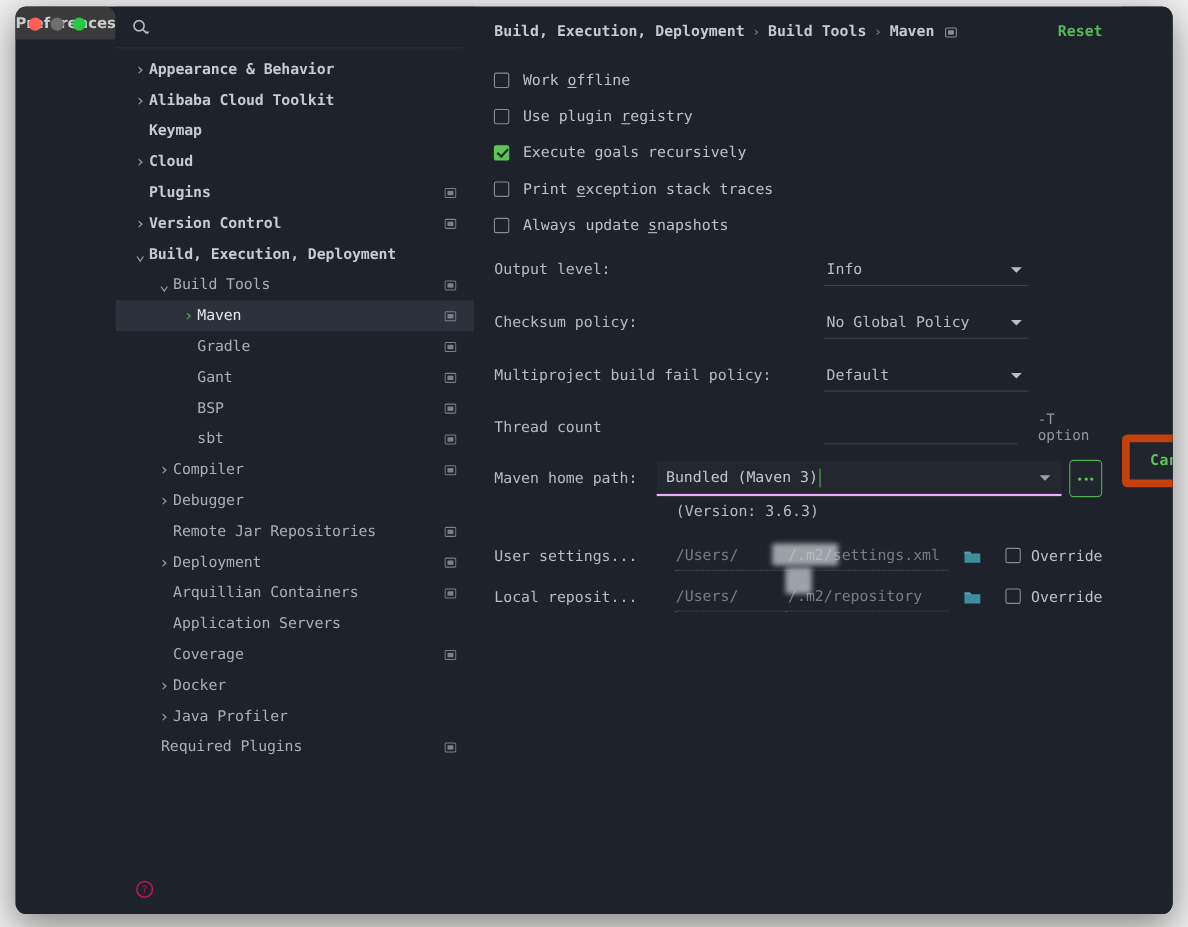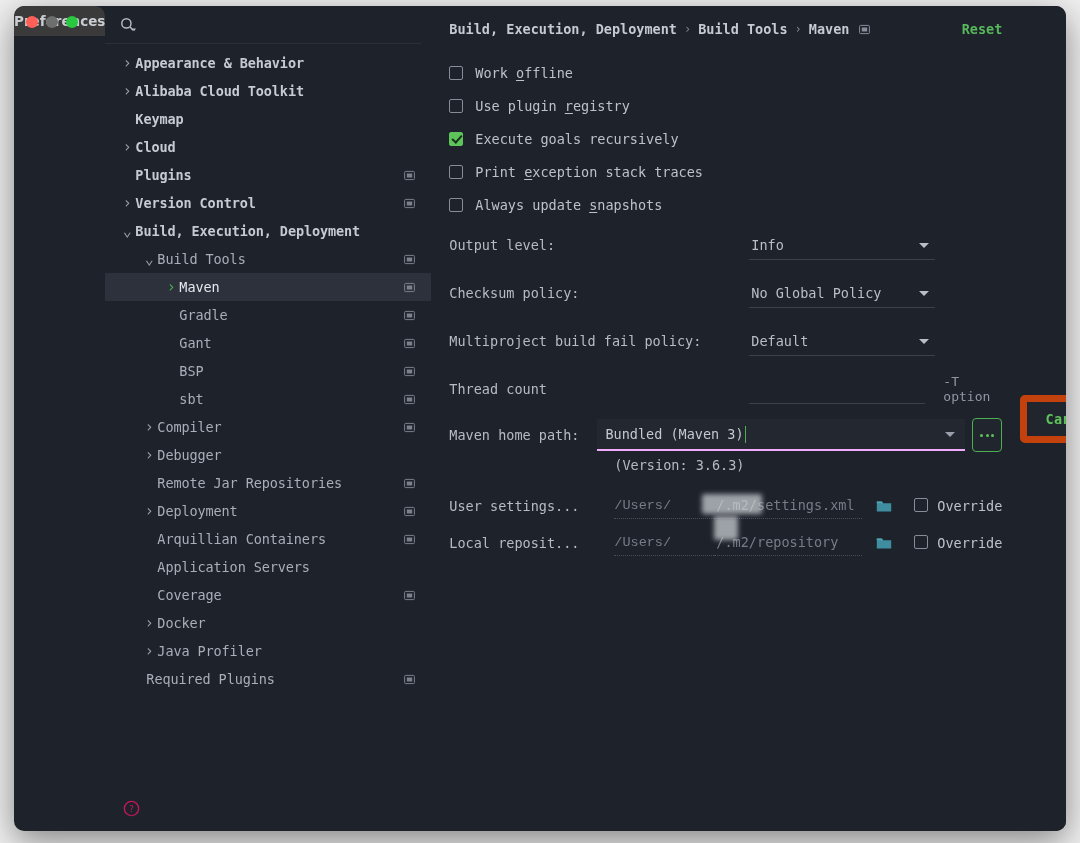--- a/index.html
+++ b/index.html
@@ -364,21 +364,21 @@
   }
   .pathseg {
     font-size: 13.5px;
     color: #777d88;
     white-space: nowrap;
     border-bottom: 1px dotted #464c58;
     height: 26px;
     display: flex;
     align-items: center;
   }
-  .pathseg.p1 { width: 100px; flex: 0 0 100px; overflow: hidden; font-family: Liberation Mono, monospace; }
+  .pathseg.p1 { width: 100px; flex: 0 0 100px; overflow: hidden; }
   .pathseg.p2 { flex: 1 1 auto; padding-left: 2px; }
   .redact {
     position: absolute;
     background: #cfd3d9;
     opacity: 0.72;
     filter: blur(2.4px);
     border-radius: 2px;
     pointer-events: none;
   }
   .folder-icon { width: 16px; height: 14px; margin: 0 22px 0 14px; flex: 0 0 16px; cursor: pointer; }

